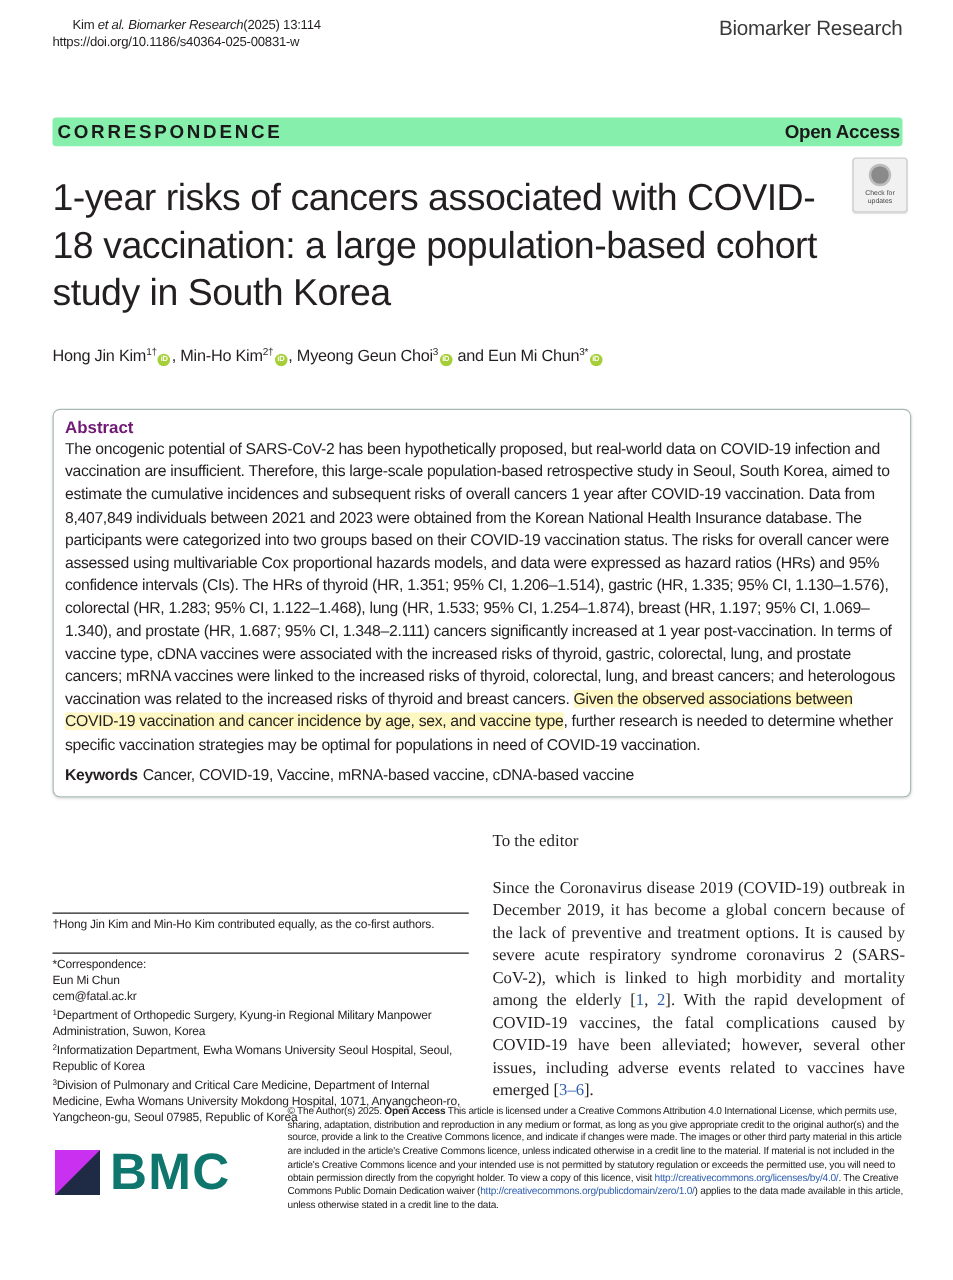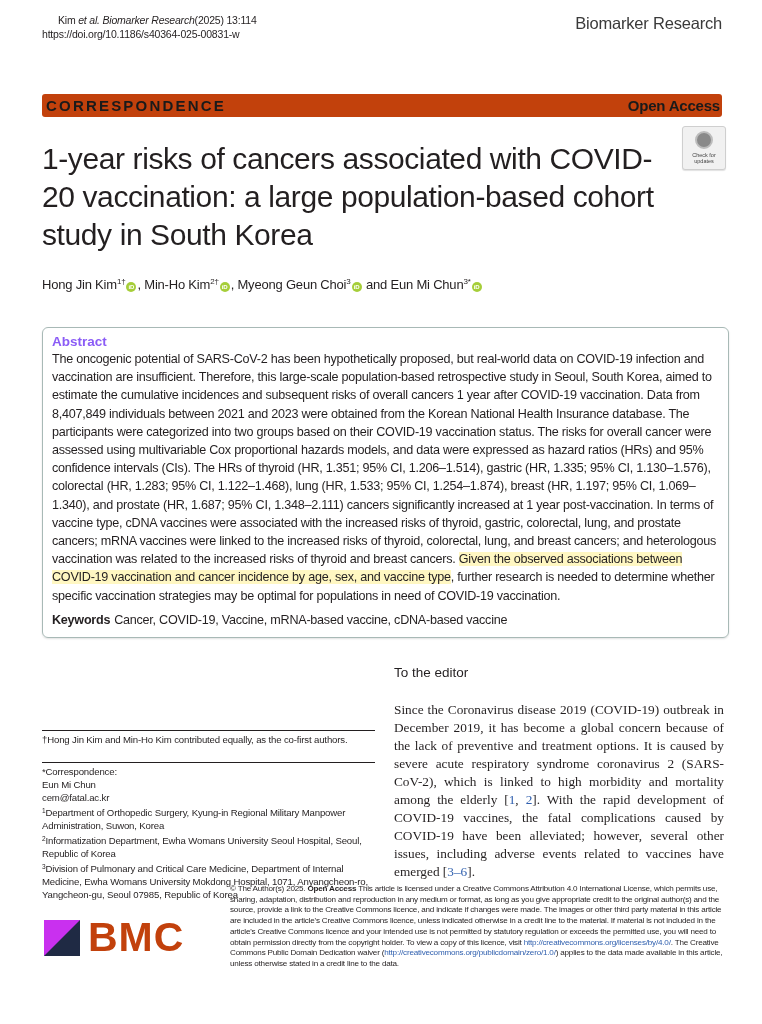--- a/index.html
+++ b/index.html
@@ -5,53 +5,53 @@
   html, body { margin: 0; padding: 0; background: #ffffff; }
   body { width: 762px; height: 1024px; position: relative; overflow: hidden; color: #231f20; font-family: "Liberation Sans", "DejaVu Sans", sans-serif; }
   .abs { position: absolute; }
 
   .hdr-left { left: 42px; top: 13px; font-size: 10.5px; line-height: 14px; color: #231f20; letter-spacing: -0.2px; }
   .hdr-left .cite { display: inline-block; padding-left: 16px; }
   .hdr-left .cite i { font-style: italic; }
   .hdr-left .vol { }
   .hdr-right { right: 40px; top: 14px; font-size: 16.5px; color: #3a3a3a; letter-spacing: -0.2px; }
 
-  .band { left: 42px; top: 94px; width: 680px; height: 23px; background: #c2410c; border-radius: 3px; }
+  .band { left: 42px; top: 94px; width: 680px; height: 23px; background: #86efac; border-radius: 3px; }
   .band .left { position: absolute; left: 4px; top: 3px; font-weight: bold; font-size: 15px; letter-spacing: 2.2px; color: #1a1a1a; }
   .band .right { position: absolute; right: 2px; top: 3px; font-weight: bold; font-size: 15px; color: #1a1a1a; letter-spacing: -0.2px; }
 
   .cfu { left: 682px; top: 126px; width: 42px; height: 42px; border: 1px solid #cfcfcf; border-radius: 3px; background: #f1f1f1; box-shadow: 0 1px 1px rgba(0,0,0,0.12); }
   .cfu .circ { position: absolute; left: 12px; top: 4px; width: 18px; height: 18px; border-radius: 50%; background: #8a8a8a; border: 2px solid #bdbdbd; box-sizing: border-box; }
   .cfu .txt { position: absolute; left: 0; right: 0; top: 25px; text-align: center; font-size: 5.5px; line-height: 6px; color: #444; }
 
   .title { left: 42px; top: 140px; width: 630px; font-size: 30px; line-height: 38px; color: #231f20; letter-spacing: -0.4px; }
 
   .authors { left: 42px; top: 277px; font-size: 13px; color: #231f20; letter-spacing: -0.2px; white-space: nowrap; }
   .authors sup { font-size: 8px; vertical-align: 5px; }
   .orcid { display: inline-block; width: 10px; height: 10px; border-radius: 50%; background: #a6ce39; color: #fff; font-size: 6px; font-weight: bold; line-height: 10px; text-align: center; vertical-align: 0px; margin: 0 1px; }
 
   .abstract-box { left: 42px; top: 327px; width: 668px; height: 303px; border: 1px solid #a8b9b6; border-radius: 6px; padding: 6px 8px 0 9px; box-shadow: 0 1px 2px rgba(0,0,0,0.12); }
-  .abstract-box .heading { font-weight: bold; font-size: 13.5px; line-height: 16px; color: #8b5cf6; }
+  .abstract-box .heading { font-weight: bold; font-size: 13.5px; line-height: 16px; color: #701a75; }
   .abstract-box .body { font-size: 12.6px; line-height: 18.2px; color: #231f20; letter-spacing: -0.25px; text-align: left; }
   .hl { background: #fff7c2; }
   .abstract-box .kw { margin-top: 6px; font-size: 12.6px; line-height: 18px; letter-spacing: -0.25px; }
   .abstract-box .kw b { font-weight: bold; margin-right: 4px; }
 
-  .to-editor { left: 394px; top: 665px; font-family: Liberation Sans, sans-serif; font-size: 13.5px; color: #231f20; }
+  .to-editor { left: 394px; top: 665px; font-family: Liberation Serif, serif; font-size: 13.5px; color: #231f20; }
   .intro { left: 394px; top: 701px; width: 330px; font-family: "Liberation Serif", "DejaVu Serif", serif; font-size: 13.3px; line-height: 18px; color: #231f20; text-align: justify; }
   .ref { color: #2f5fae; }
 
   .fn-rule { left: 42px; width: 333px; height: 1px; background: #231f20; }
   .fn { left: 42px; width: 335px; font-size: 9.6px; line-height: 13px; color: #231f20; letter-spacing: -0.15px; }
   .fn sup { font-size: 6.5px; vertical-align: 3px; }
 
   .bmc { left: 44px; top: 918px; width: 152px; height: 40px; }
   .bmc .sq { position: absolute; left: 0; top: 2px; width: 36px; height: 36px; background: #1f2a44; overflow: hidden; }
   .bmc .tri { position: absolute; left: 0; top: 0; width: 0; height: 0; border-top: 36px solid #c930ef; border-right: 36px solid transparent; }
-  .bmc .word { position: absolute; left: 44px; top: -4px; font-weight: bold; font-size: 41px; color: #c2410c; letter-spacing: 1px; }
+  .bmc .word { position: absolute; left: 44px; top: -4px; font-weight: bold; font-size: 41px; color: #0f766e; letter-spacing: 1px; }
 
   .license { left: 230px; top: 884px; width: 497px; font-size: 8.1px; line-height: 10.7px; color: #231f20; letter-spacing: -0.2px; }
   .license a { color: #2f5fae; text-decoration: none; }
 </style>
 </head>
 <body>
 
 <div class="abs hdr-left">
   <div>
     <span class="cite"><span>Kim</span> <i>et al.</i> <i>Biomarker Research</i></span><span class="vol">(2025) 13:114</span>
@@ -63,21 +63,21 @@
 <div class="abs band">
   <span class="left">CORRESPONDENCE</span>
   <span class="right">Open Access</span>
 </div>
 
 <div class="abs cfu">
   <div class="circ"></div>
   <div class="txt">Check for updates</div>
 </div>
 
-<div class="abs title">1-year risks of cancers associated with COVID-20 vaccination: a large population-based cohort study in South Korea</div>
+<div class="abs title">1-year risks of cancers associated with COVID-18 vaccination: a large population-based cohort study in South Korea</div>
 
 <div class="abs authors">
   <span>Hong Jin Kim</span><sup>1†</sup><span class="orcid">iD</span><span>, </span><span>Min-Ho Kim</span><sup>2†</sup><span class="orcid">iD</span><span>, </span><span>Myeong Geun Choi</span><sup>3</sup><span class="orcid">iD</span><span> and </span><span>Eun Mi Chun</span><sup>3*</sup><span class="orcid">iD</span>
 </div>
 
 <div class="abs abstract-box">
   <div class="heading">Abstract</div>
   <div class="body"><span>The oncogenic potential of SARS-CoV-2 has been hypothetically proposed, but real-world data on COVID-19 infection and vaccination are insufficient. Therefore, this large-scale population-based retrospective study in Seoul, South Korea, aimed to estimate the cumulative incidences and subsequent risks of overall cancers 1 year after COVID-19 vaccination. Data from 8,407,849 individuals between 2021 and 2023 were obtained from the Korean National Health Insurance database. The participants were categorized into two groups based on their COVID-19 vaccination status. The risks for overall cancer were assessed using multivariable Cox proportional hazards models, and data were expressed as hazard ratios (HRs) and 95% confidence intervals (CIs). The HRs of thyroid (HR, 1.351; 95% CI, 1.206–1.514), gastric (HR, 1.335; 95% CI, 1.130–1.576), colorectal (HR, 1.283; 95% CI, 1.122–1.468), lung (HR, 1.533; 95% CI, 1.254–1.874), breast (HR, 1.197; 95% CI, 1.069–1.340), and prostate (HR, 1.687; 95% CI, 1.348–2.111) cancers significantly increased at 1 year post-vaccination. In terms of vaccine type, cDNA vaccines were associated with the increased risks of thyroid, gastric, colorectal, lung, and prostate cancers; mRNA vaccines were linked to the increased risks of thyroid, colorectal, lung, and breast cancers; and heterologous vaccination was related to the increased risks of thyroid and breast cancers. </span><span class="hl">Given the observed associations between COVID-19 vaccination and cancer incidence by age, sex, and vaccine type</span><span>, further research is needed to determine whether specific vaccination strategies may be optimal for populations in need of COVID-19 vaccination.</span></div>
   <div class="kw"><b>Keywords</b><span>Cancer, COVID-19, Vaccine, mRNA-based vaccine, cDNA-based vaccine</span></div>
 </div>

